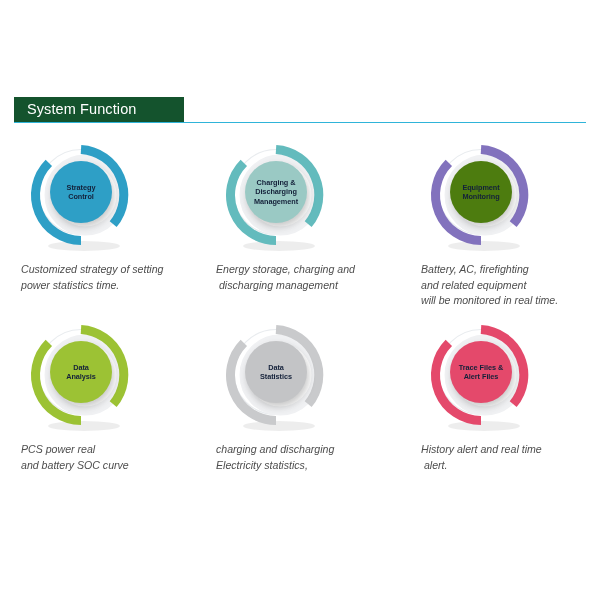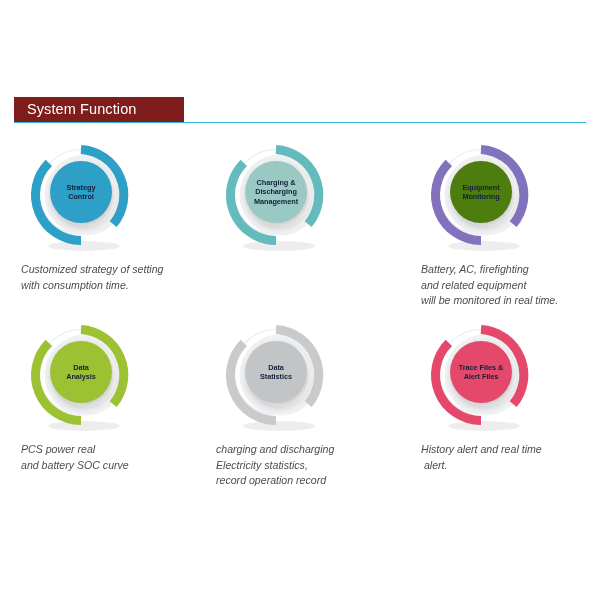--- a/index.html
+++ b/index.html
@@ -127,21 +127,21 @@
     color: #4d4d4d;
     white-space: pre;
     font-style: italic;
   }
 </style>
 </head>
 <body>
 
 <div class="header">
   <div class="header-rule" style="background: rgb(47, 180, 217);"></div>
-  <div class="header-tab" style="background: #7f1d1d;">
+  <div class="header-tab" style="background: #14532d;">
     <span class="title-text">System Function</span>
   </div>
 </div>
 
 <div class="grid">
 
   <div class="row">
     <div class="cell c0">
       <div class="badge">
         <svg class="ring-svg" viewBox="0 0 110 110">
@@ -151,39 +151,43 @@
           <path class="arc-a" d="M 52 6.5 A 45.5 45.5 0 0 1 84.17 81.17" fill="none" stroke-width="9" stroke-linecap="butt" stroke="#2e9fc6"></path>
           <path class="arc-b" d="M 52 97.5 A 45.5 45.5 0 0 1 19.83 19.83" fill="none" stroke-width="9" stroke-linecap="butt" stroke="#2e9fc6"></path>
         </svg>
         <div class="disc" style="background: rgb(46, 159, 198);">
           <span class="disc-label" style="white-space: pre;">Strategy
 Control</span>
         </div>
       </div>
       <div class="caption">
         <span class="caption-line">Customized strategy of setting</span>
-        <span class="caption-line">with consumption time.</span>
+        <span class="caption-line">power statistics time.</span>
       </div>
     </div>
 
     <div class="cell c1">
       <div class="badge">
         <svg class="ring-svg" viewBox="0 0 110 110">
           <ellipse cx="55" cy="103" rx="36" ry="5" fill="#000" opacity="0.07"></ellipse>
           <circle cx="52" cy="49" r="42.5" fill="none" stroke="#e9ecef" stroke-width="1.2"></circle>
           <circle cx="56" cy="52" r="36" fill="none" stroke="#f0f1f3" stroke-width="9"></circle>
           <path class="arc-a" d="M 52 6.5 A 45.5 45.5 0 0 1 84.17 81.17" fill="none" stroke-width="9" stroke-linecap="butt" stroke="#63bbbd"></path>
           <path class="arc-b" d="M 52 97.5 A 45.5 45.5 0 0 1 19.83 19.83" fill="none" stroke-width="9" stroke-linecap="butt" stroke="#63bbbd"></path>
         </svg>
         <div class="disc" style="background: rgb(154, 201, 196);">
           <span class="disc-label" style="white-space: pre;">Charging &amp;
 Discharging
 Management</span>
         </div>
       </div>
+      <div class="caption">
+        <span class="caption-line">Energy storage, charging and</span>
+        <span class="caption-line"> discharging management</span>
+      </div>
     </div>
 
     <div class="cell c2">
       <div class="badge">
         <svg class="ring-svg" viewBox="0 0 110 110">
           <ellipse cx="55" cy="103" rx="36" ry="5" fill="#000" opacity="0.07"></ellipse>
           <circle cx="52" cy="49" r="42.5" fill="none" stroke="#e9ecef" stroke-width="1.2"></circle>
           <circle cx="56" cy="52" r="36" fill="none" stroke="#f0f1f3" stroke-width="9"></circle>
           <path class="arc-a" d="M 52 6.5 A 45.5 45.5 0 0 1 84.17 81.17" fill="none" stroke-width="9" stroke-linecap="butt" stroke="#8272bd"></path>
           <path class="arc-b" d="M 52 97.5 A 45.5 45.5 0 0 1 19.83 19.83" fill="none" stroke-width="9" stroke-linecap="butt" stroke="#8272bd"></path>
@@ -232,21 +236,20 @@
           <path class="arc-b" d="M 52 97.5 A 45.5 45.5 0 0 1 19.83 19.83" fill="none" stroke-width="9" stroke-linecap="butt" stroke="#c9cacc"></path>
         </svg>
         <div class="disc" style="background: rgb(195, 196, 198);">
           <span class="disc-label" style="white-space: pre;">Data
 Statistics</span>
         </div>
       </div>
       <div class="caption">
         <span class="caption-line">charging and discharging</span>
         <span class="caption-line">Electricity statistics,</span>
-        <span class="caption-line">record operation record</span>
       </div>
     </div>
 
     <div class="cell c2">
       <div class="badge">
         <svg class="ring-svg" viewBox="0 0 110 110">
           <ellipse cx="55" cy="103" rx="36" ry="5" fill="#000" opacity="0.07"></ellipse>
           <circle cx="52" cy="49" r="42.5" fill="none" stroke="#e9ecef" stroke-width="1.2"></circle>
           <circle cx="56" cy="52" r="36" fill="none" stroke="#f0f1f3" stroke-width="9"></circle>
           <path class="arc-a" d="M 52 6.5 A 45.5 45.5 0 0 1 84.17 81.17" fill="none" stroke-width="9" stroke-linecap="butt" stroke="#e4496b"></path>

